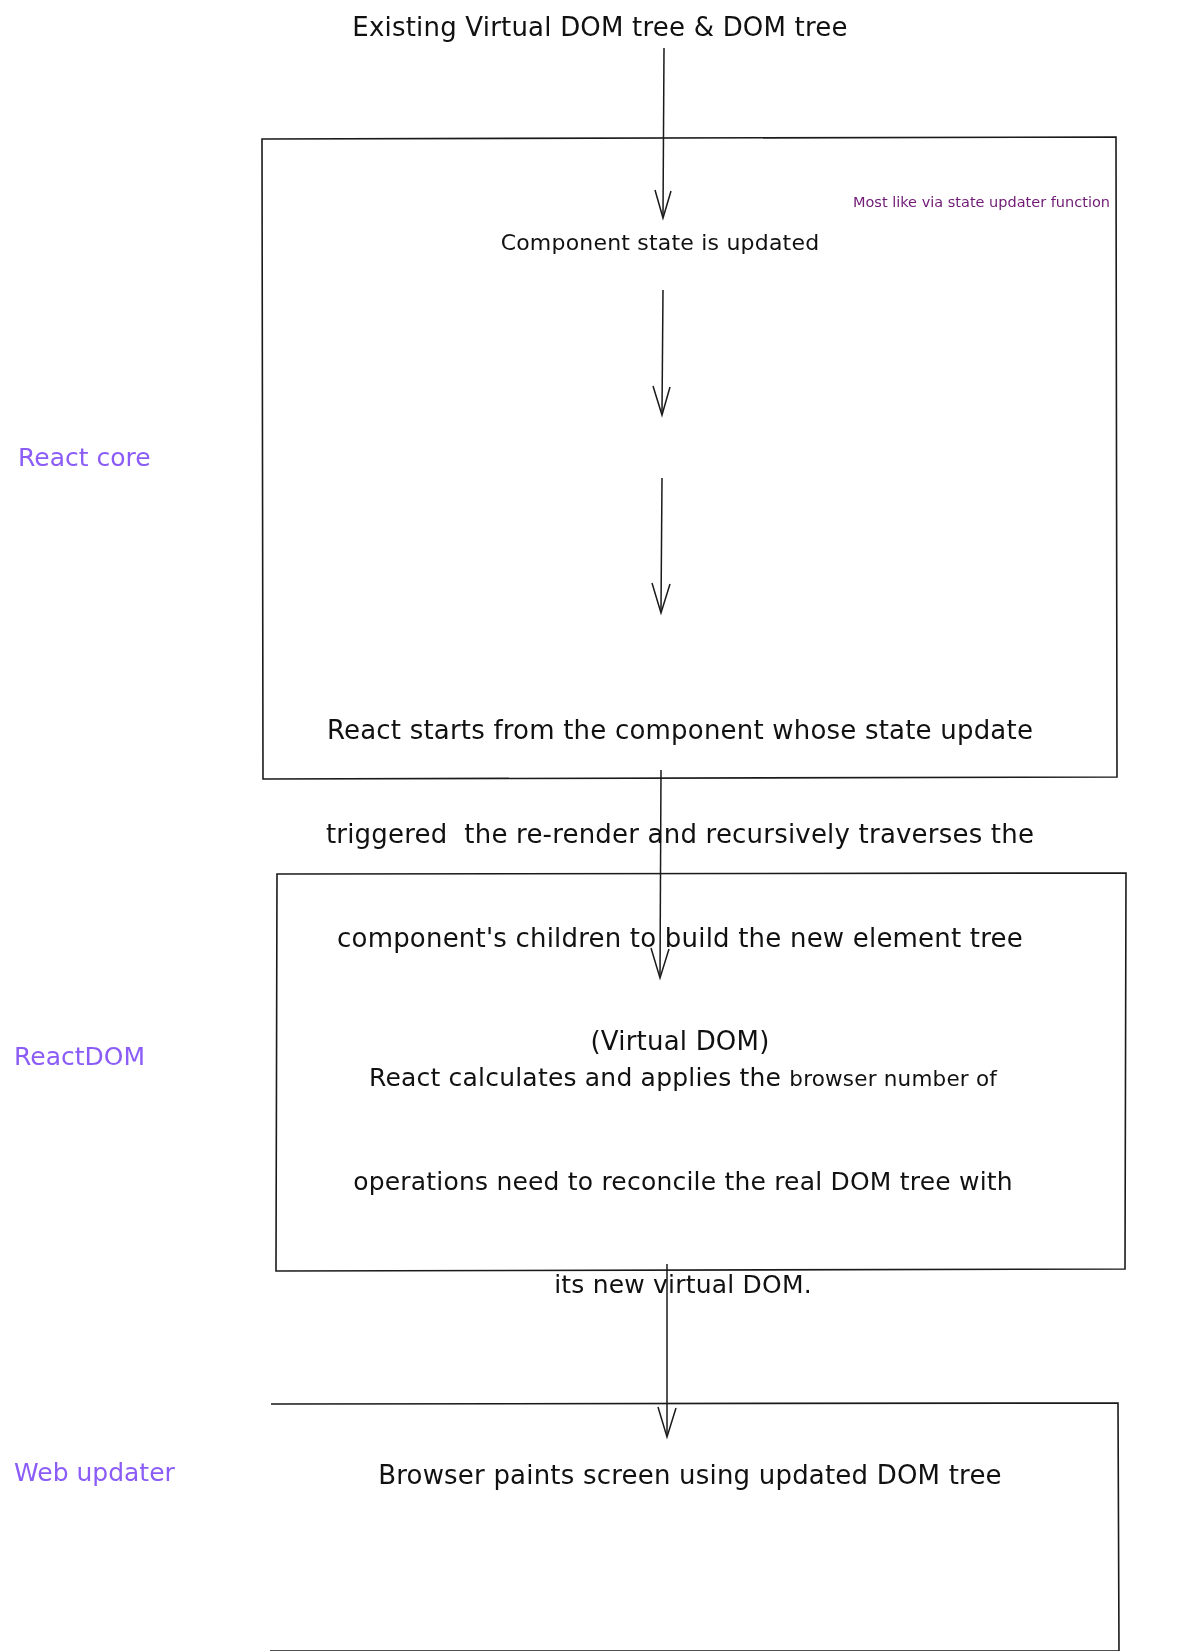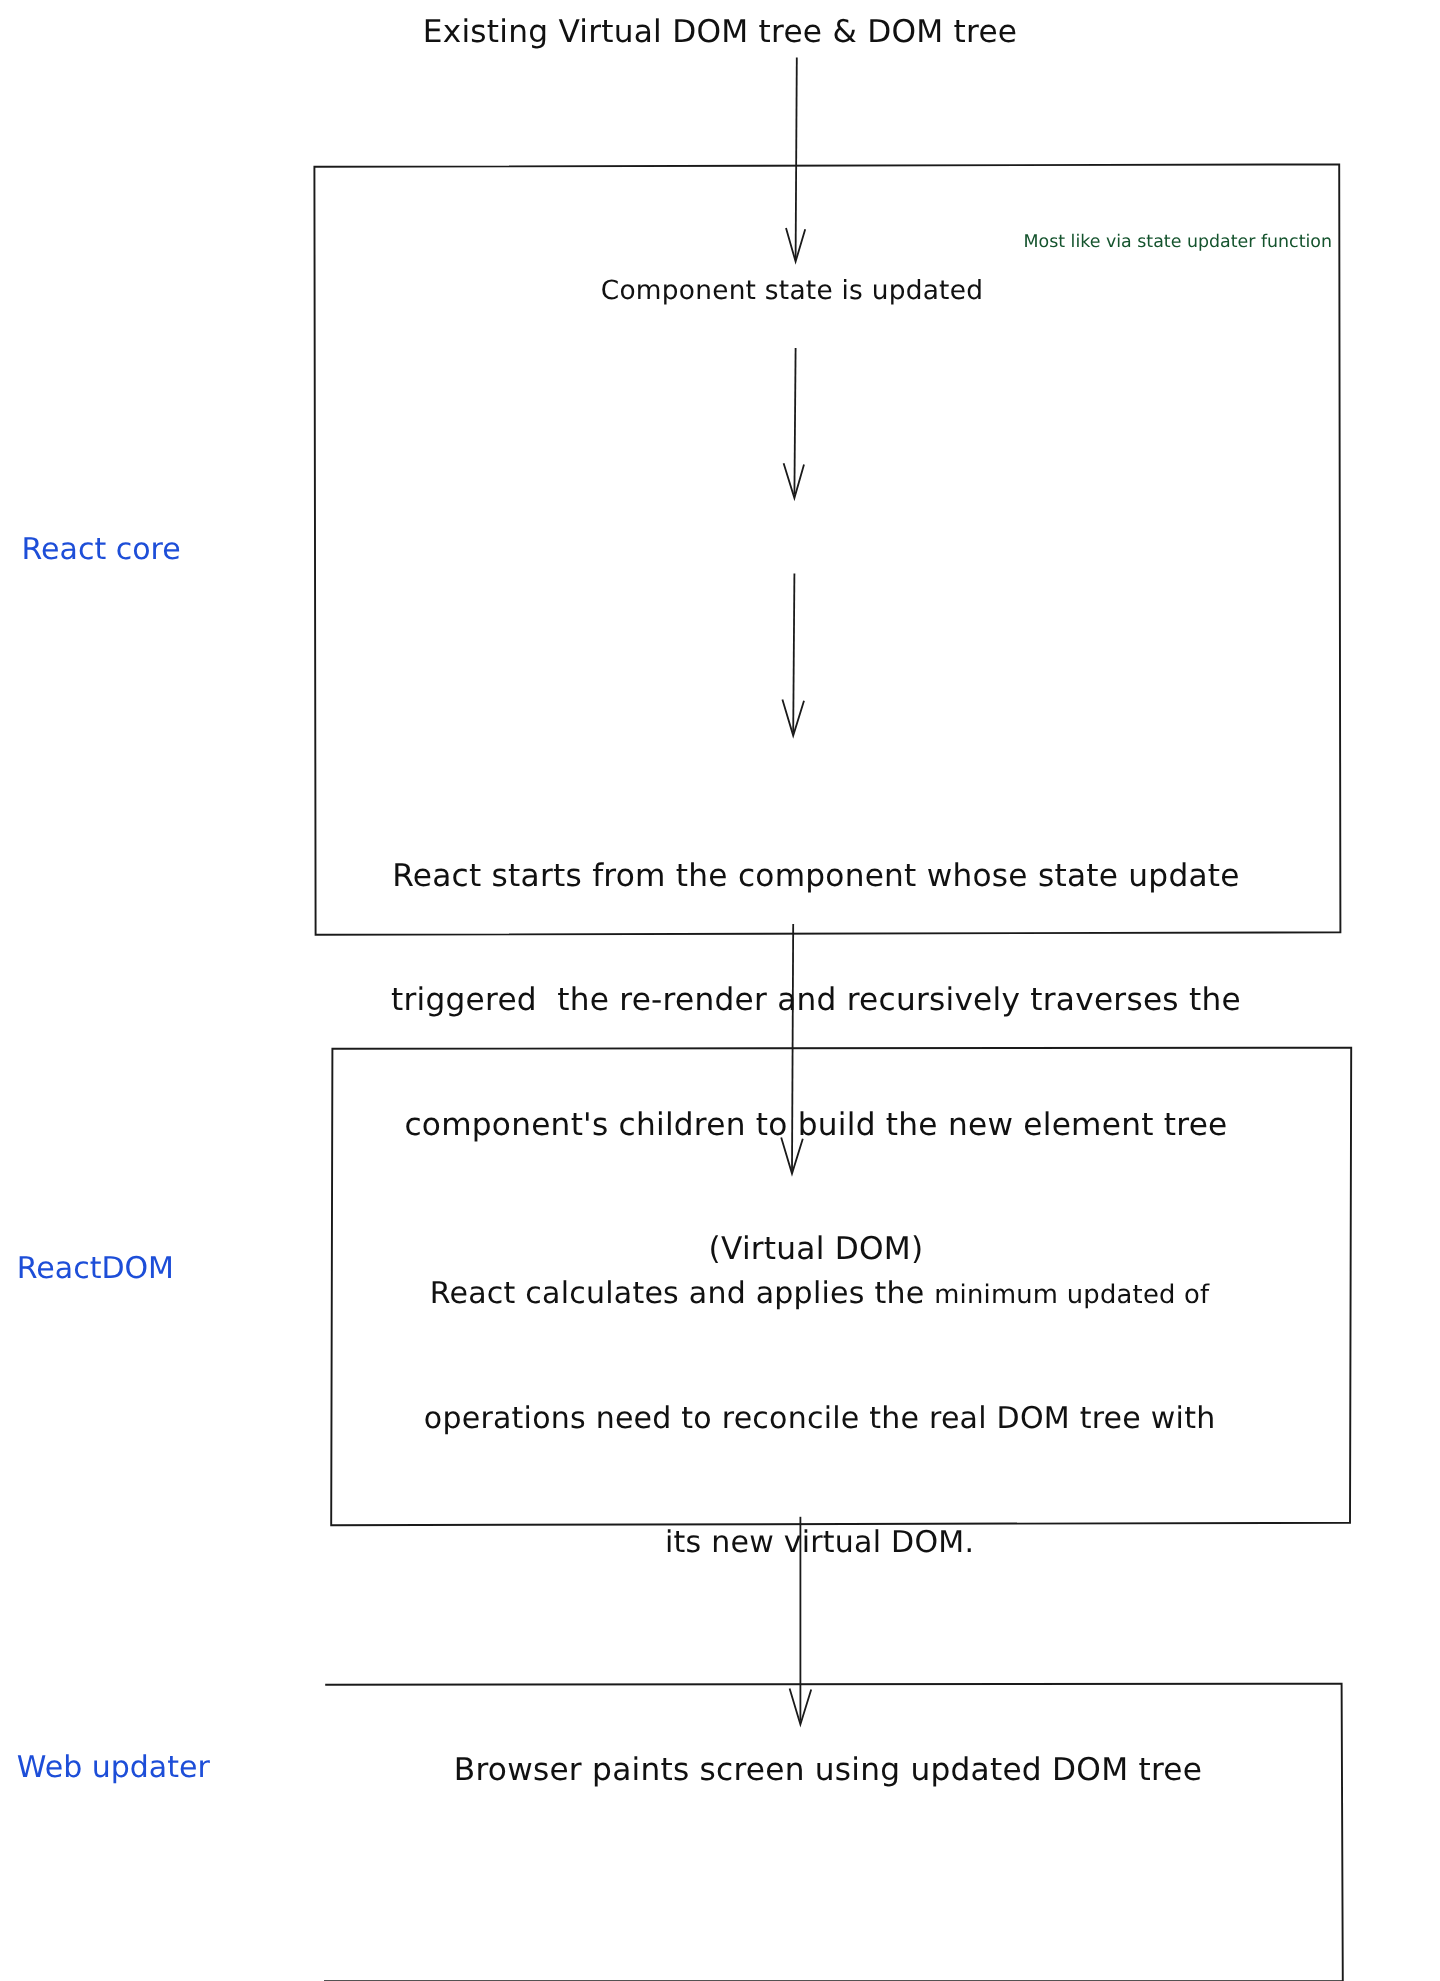--- a/index.html
+++ b/index.html
@@ -45,21 +45,21 @@
   .title-text {
     left: 260px;
     top: 10px;
     width: 680px;
     font-size: 26px;
   }
 
   .lane-label {
     position: absolute;
     font-size: 25px;
-    color: #1d4ed8;
+    color: #8b5cf6;
     text-align: left;
     white-space: nowrap;
     font-family: "DejaVu Sans", sans-serif;
   }
 
   .lane-label-react-core { left: 18px; top: 443px; }
   .lane-label-reactdom   { left: 14px; top: 1042px; }
   .lane-label-browser    { left: 14px; top: 1458px; }
 
   .step-state-updated {
@@ -99,21 +99,21 @@
     width: 700px;
     font-size: 26px;
   }
 
   .annotation-note {
     position: absolute;
     left: 820px;
     top: 194px;
     width: 290px;
     font-size: 14.5px;
-    color: #14532d;
+    color: #701a75;
     text-align: right;
     font-family: "DejaVu Sans", sans-serif;
   }
 </style>
 </head>
 <body>
 
 <div id="diagram-canvas">
 
   <svg class="svg-layer" viewBox="0 0 1200 1651" xmlns="http://www.w3.org/2000/svg">
@@ -177,20 +177,20 @@
 
 
   <div class="node-text step-traverse">
     <div>React starts from the component whose state update</div>
     <div>triggered  the re-render and recursively traverses the</div>
     <div>component's children to build the new element tree</div>
     <div>(Virtual DOM)</div>
   </div>
 
   <div class="node-text step-reconcile">
-    <div><span>React calculates and applies the </span><span class="smaller">minimum updated of</span></div>
+    <div><span>React calculates and applies the </span><span class="smaller">browser number of</span></div>
     <div>operations need to reconcile the real DOM tree with</div>
     <div>its new virtual DOM.</div>
   </div>
 
   <div class="node-text step-paint">Browser paints screen using updated DOM tree</div>
 
 </div>
 
 </body></html>

